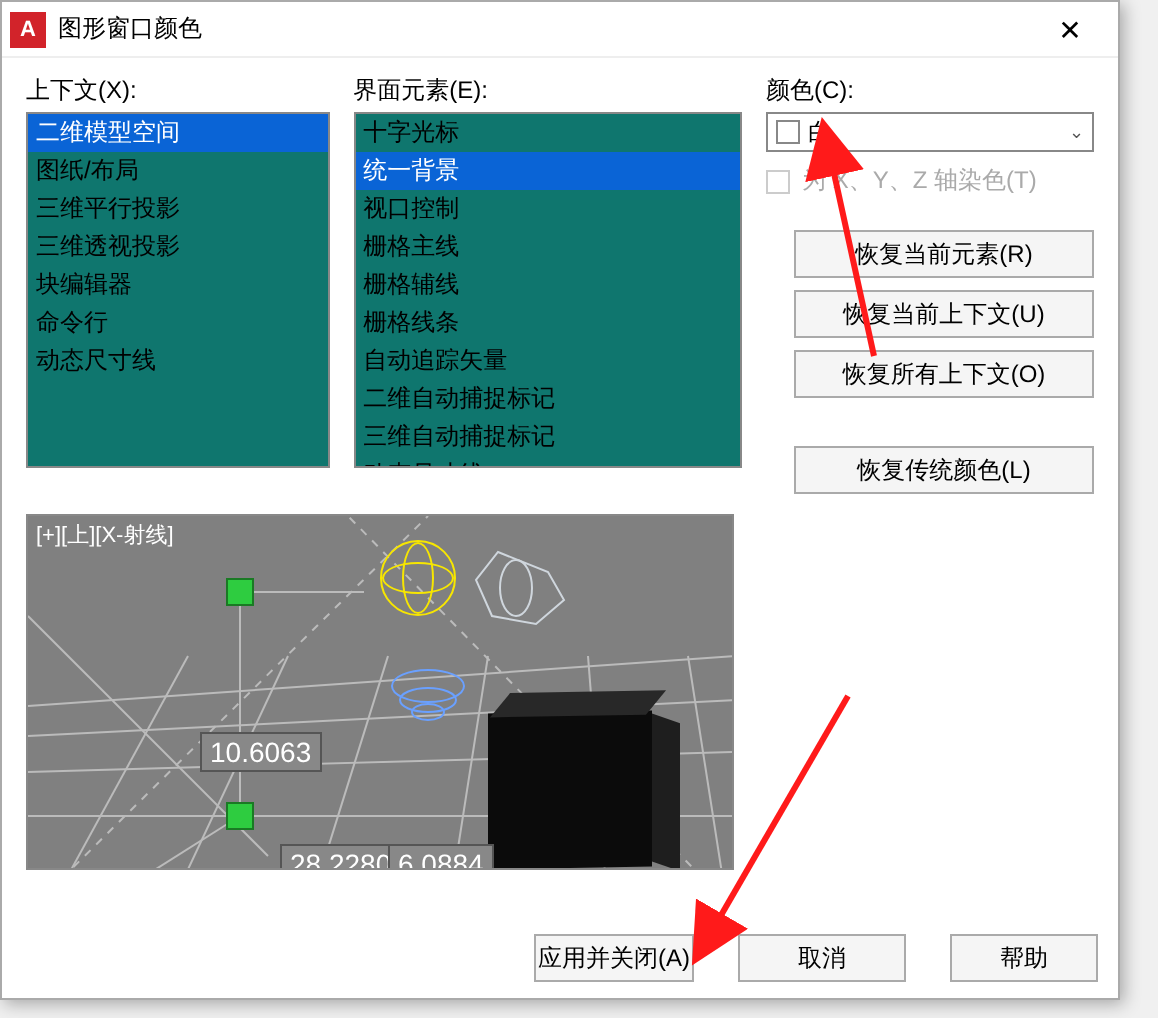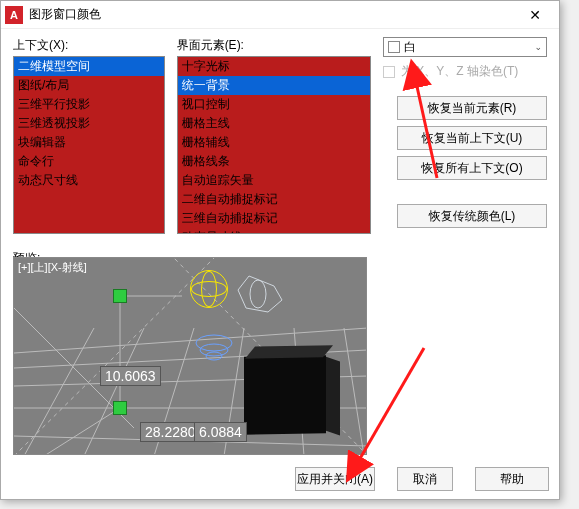--- a/index.html
+++ b/index.html
@@ -7,34 +7,34 @@
 .dialog { width: 560px; height: 500px; background: #fff; border: 1px solid #aaa; box-shadow: 2px 2px 8px rgba(0,0,0,0.3); position: absolute; left: 0; top: 0; }
 .titlebar { height: 28px; background: #fff; border-bottom: 1px solid #eee; display: flex; align-items: center; padding: 0 4px; }
 .app-icon { width: 18px; height: 18px; background: #d2232a; color: #fff; font-weight: bold; text-align: center; line-height: 18px; font-size: 11px; margin-right: 6px; }
 .title-text { flex: 1; }
 .close-btn { width: 40px; height: 26px; text-align: center; line-height: 26px; font-size: 14px; cursor: pointer; }
 .body { padding: 8px 12px; display: flex; gap: 12px; }
 .left-col { width: 156px; }
 .mid-col { width: 200px; }
 .right-col { flex: 1; }
 .label { margin-bottom: 2px; }
-.listbox { border: 1px solid #888; height: 178px; overflow-y: scroll; background: #b91c1c; }
+.listbox { border: 1px solid #888; height: 178px; overflow-y: scroll; background: #0f766e; }
 .listbox .item { padding: 1px 4px; white-space: nowrap; cursor: pointer; }
 .listbox .item.selected { background: #0a64d6; color: #fff; }
 .listbox::-webkit-scrollbar { width: 16px; }
 .listbox::-webkit-scrollbar-track { background: #f0f0f0; border-left: 1px solid #ccc; }
 .listbox::-webkit-scrollbar-thumb { background: #ccc; border: 1px solid #aaa; }
 .color-sel { display: flex; align-items: center; border: 1px solid #888; height: 20px; padding: 0 4px; background: #fff; cursor: pointer; }
 .swatch { width: 12px; height: 12px; border: 1px solid #888; background: #fff; margin-right: 4px; }
 .dropdown-arrow { margin-left: auto; font-size: 9px; color: #555; }
 .tint-row { display: flex; align-items: center; margin-top: 6px; color: #aaa; }
 .tint-row .tint-swatch { width: 12px; height: 12px; border: 1px solid #ccc; margin-right: 6px; }
 .btn { display: block; width: 150px; height: 24px; border: 1px solid #aaa; background: #f5f5f5; margin-top: 6px; cursor: pointer; text-align: center; line-height: 22px; margin-left: 14px; }
 .preview-label { margin-top: 8px; margin-left: 12px; }
-.preview-area { position: absolute; left: 12px; top: 256px; width: 354px; height: 198px; border: 1px solid #888; background: #808080; overflow: hidden; }
+.preview-area { position: absolute; left: 12px; top: 256px; width: 354px; height: 178px; border: 1px solid #888; background: #808080; overflow: hidden; }
 .preview-info { position: absolute; color: #fff; left: 4px; top: 2px; font-size: 11px; }
 .coord { position: absolute; background: #888; color: #fff; border: 1px solid #555; padding: 1px 4px; font-size: 14px; }
 .green-handle { position: absolute; width: 14px; height: 14px; background: #2ecc40; border: 1px solid #1a7a24; }
 .cube { position: absolute; width: 82px; height: 78px; background: #0b0b0b; transform: skewY(-1deg); }
 .cube::before { content:""; position:absolute; right:-14px; top:4px; width:14px; height:74px; background:#1e1e1e; transform: skewY(20deg);}
 .cube::after { content:""; position:absolute; top:-10px; left:6px; width:78px; height:12px; background:#282828; transform: skewX(-40deg);}
 .wire-sphere { position:absolute; width:38px; height:38px; border:1px solid #f7e600; border-radius:50%; }
 .wire-sphere::before, .wire-sphere::after { content:""; position:absolute; border:1px solid #f7e600; border-radius:50%; }
 .wire-sphere::before { inset:0 10px; }
 .wire-sphere::after { inset:10px 0; }
@@ -75,20 +75,21 @@
           <div class="item">栅格主线</div>
           <div class="item">栅格辅线</div>
           <div class="item">栅格线条</div>
           <div class="item">自动追踪矢量</div>
           <div class="item">二维自动捕捉标记</div>
           <div class="item">三维自动捕捉标记</div>
           <div class="item">动态尺寸线</div>
         </div>
     </div>
     <div class="right-col">
+      <div class="label">颜色(C):</div>
       <div class="color-sel">
         <div class="swatch"></div>
         <span>白</span>
         <span class="dropdown-arrow">⌄</span>
       </div>
       <div class="tint-row">
         <div class="tint-swatch"></div>
         <span>为 X、Y、Z 轴染色(T)</span>
       </div>
       <div style="height:10px"></div>
@@ -138,21 +139,21 @@
     <div class="green-handle" style="left:99px; top:31px;"></div>
     <div class="green-handle" style="left:99px; top:143px;"></div>
     <div class="cube" style="left:230px; top:98px;"></div>
     <div class="coord" style="left:86px; top:108px;">10.6063</div>
     <div class="coord" style="left:126px; top:164px;">28.2280</div>
     <div class="coord" style="left:180px; top:164px;">6.0884</div>
   </div>
 
   <div class="footer">
     <button class="btn">应用并关闭(A)</button>
-    <button class="btn" style="width:56px">取消</button>
+    <button class="btn" style="width:84px">取消</button>
     <button class="btn" style="width:74px">帮助</button>
   </div>
 </div>
 
 <svg class="arrow" style="left:0;top:0" width="579" height="509">
   <defs>
       <marker id="ah" markerWidth="12" markerHeight="12" refX="2" refY="5" orient="auto">
     <path d="M0,0 L10,5 L0,10 Z" fill="#ff1a1a"></path>
       </marker>
     </defs>

